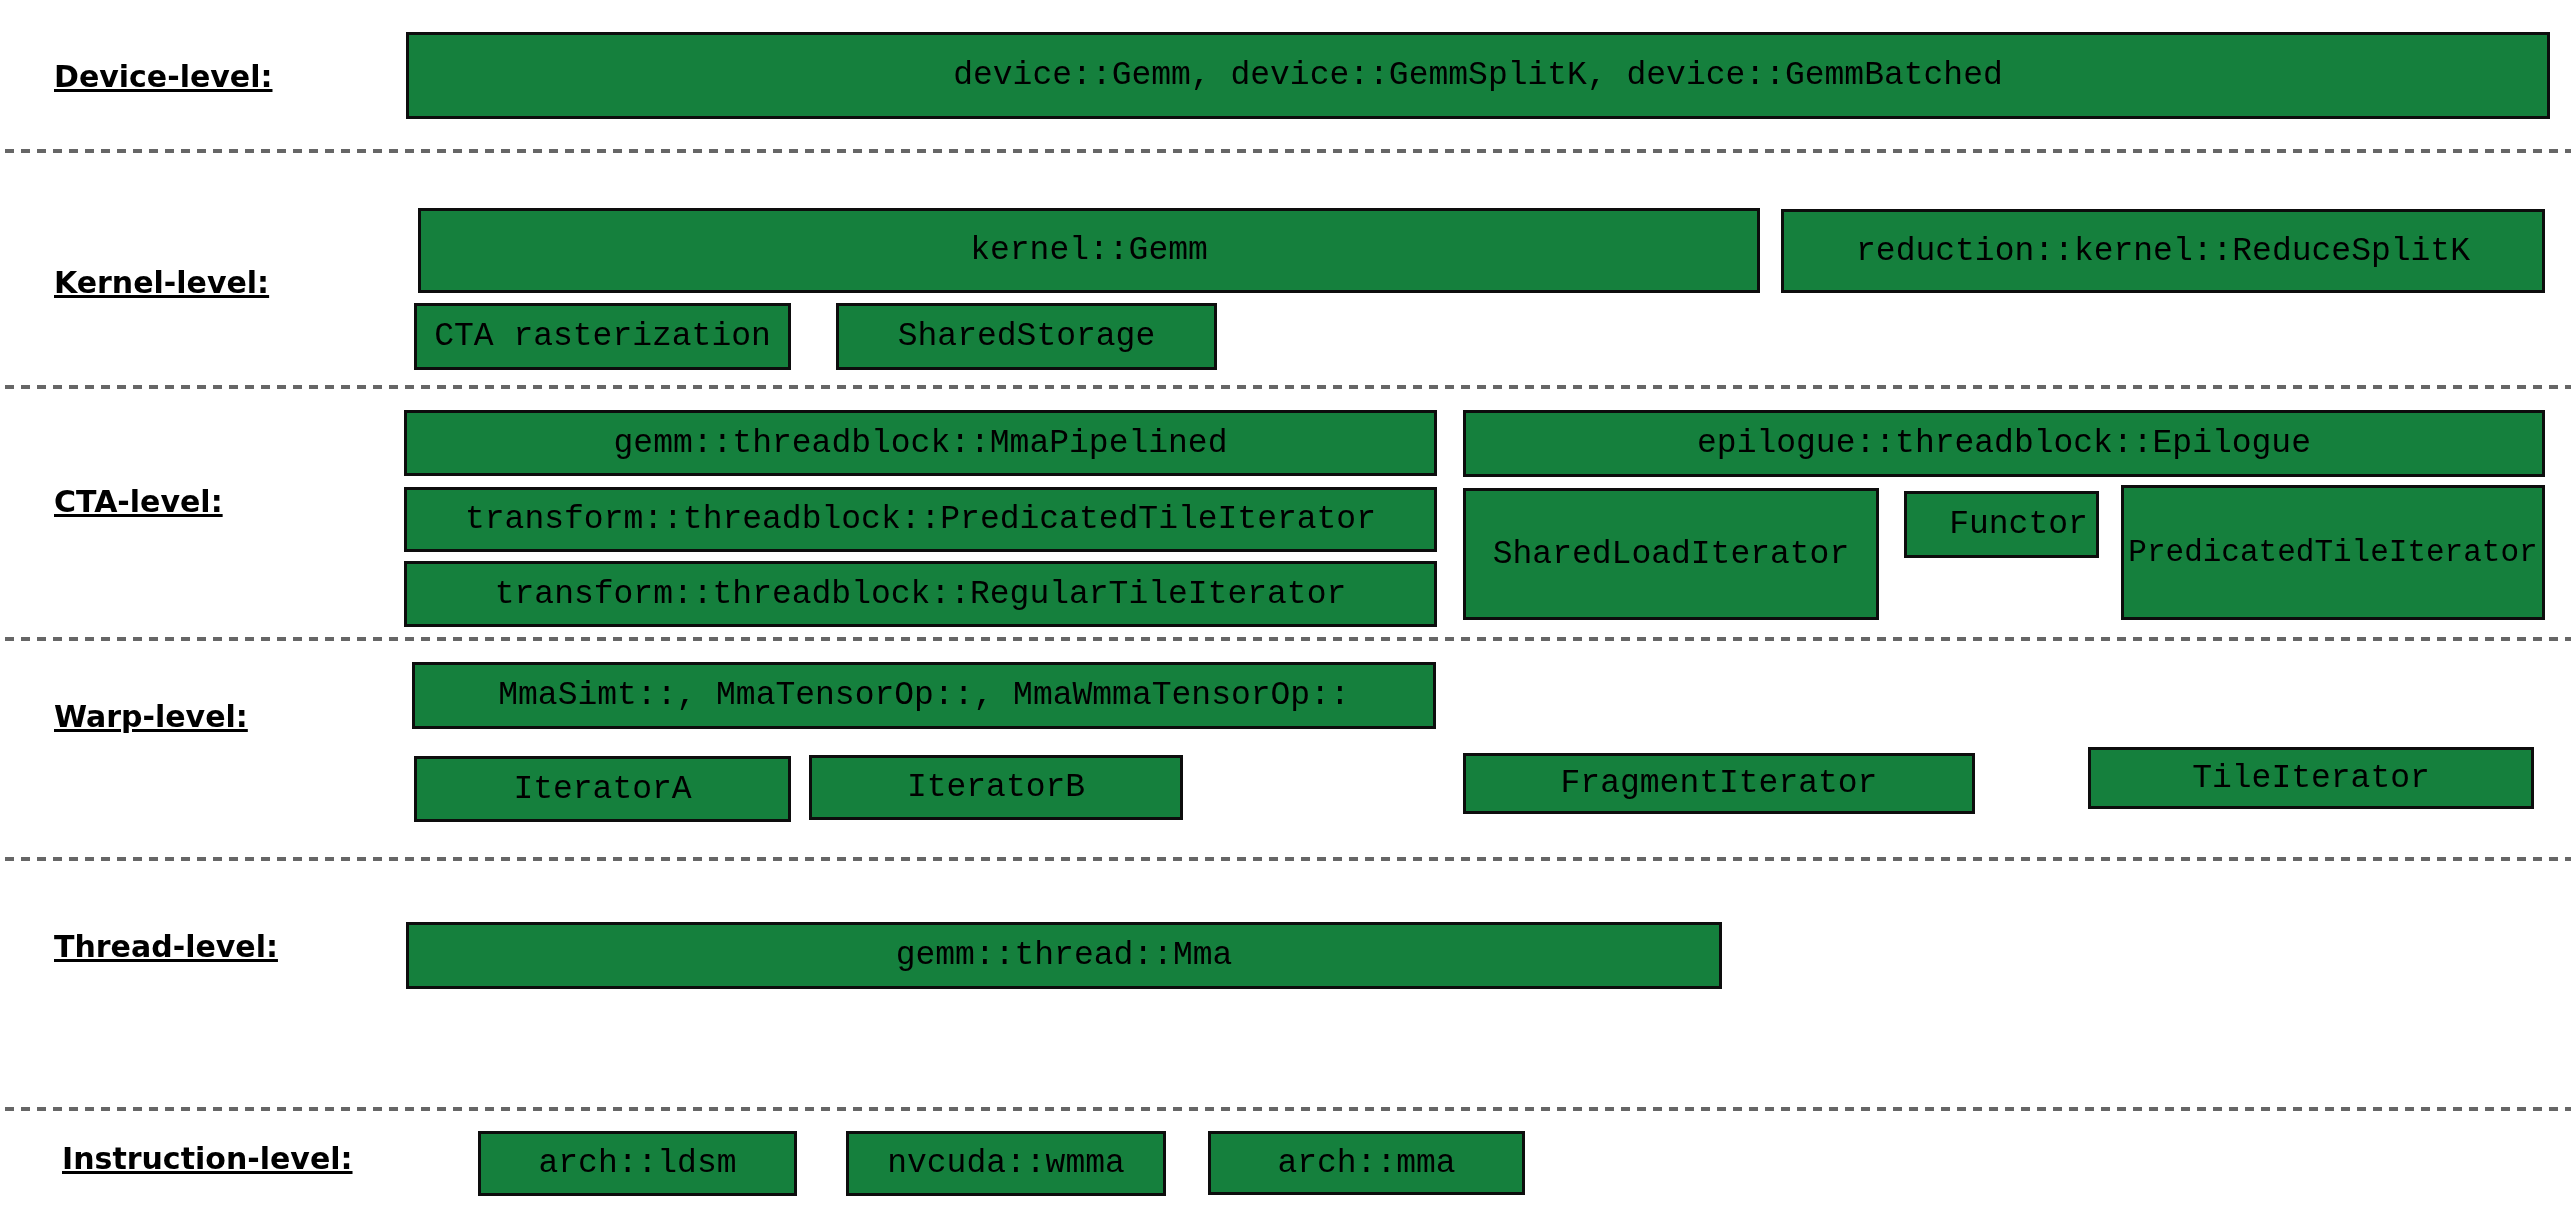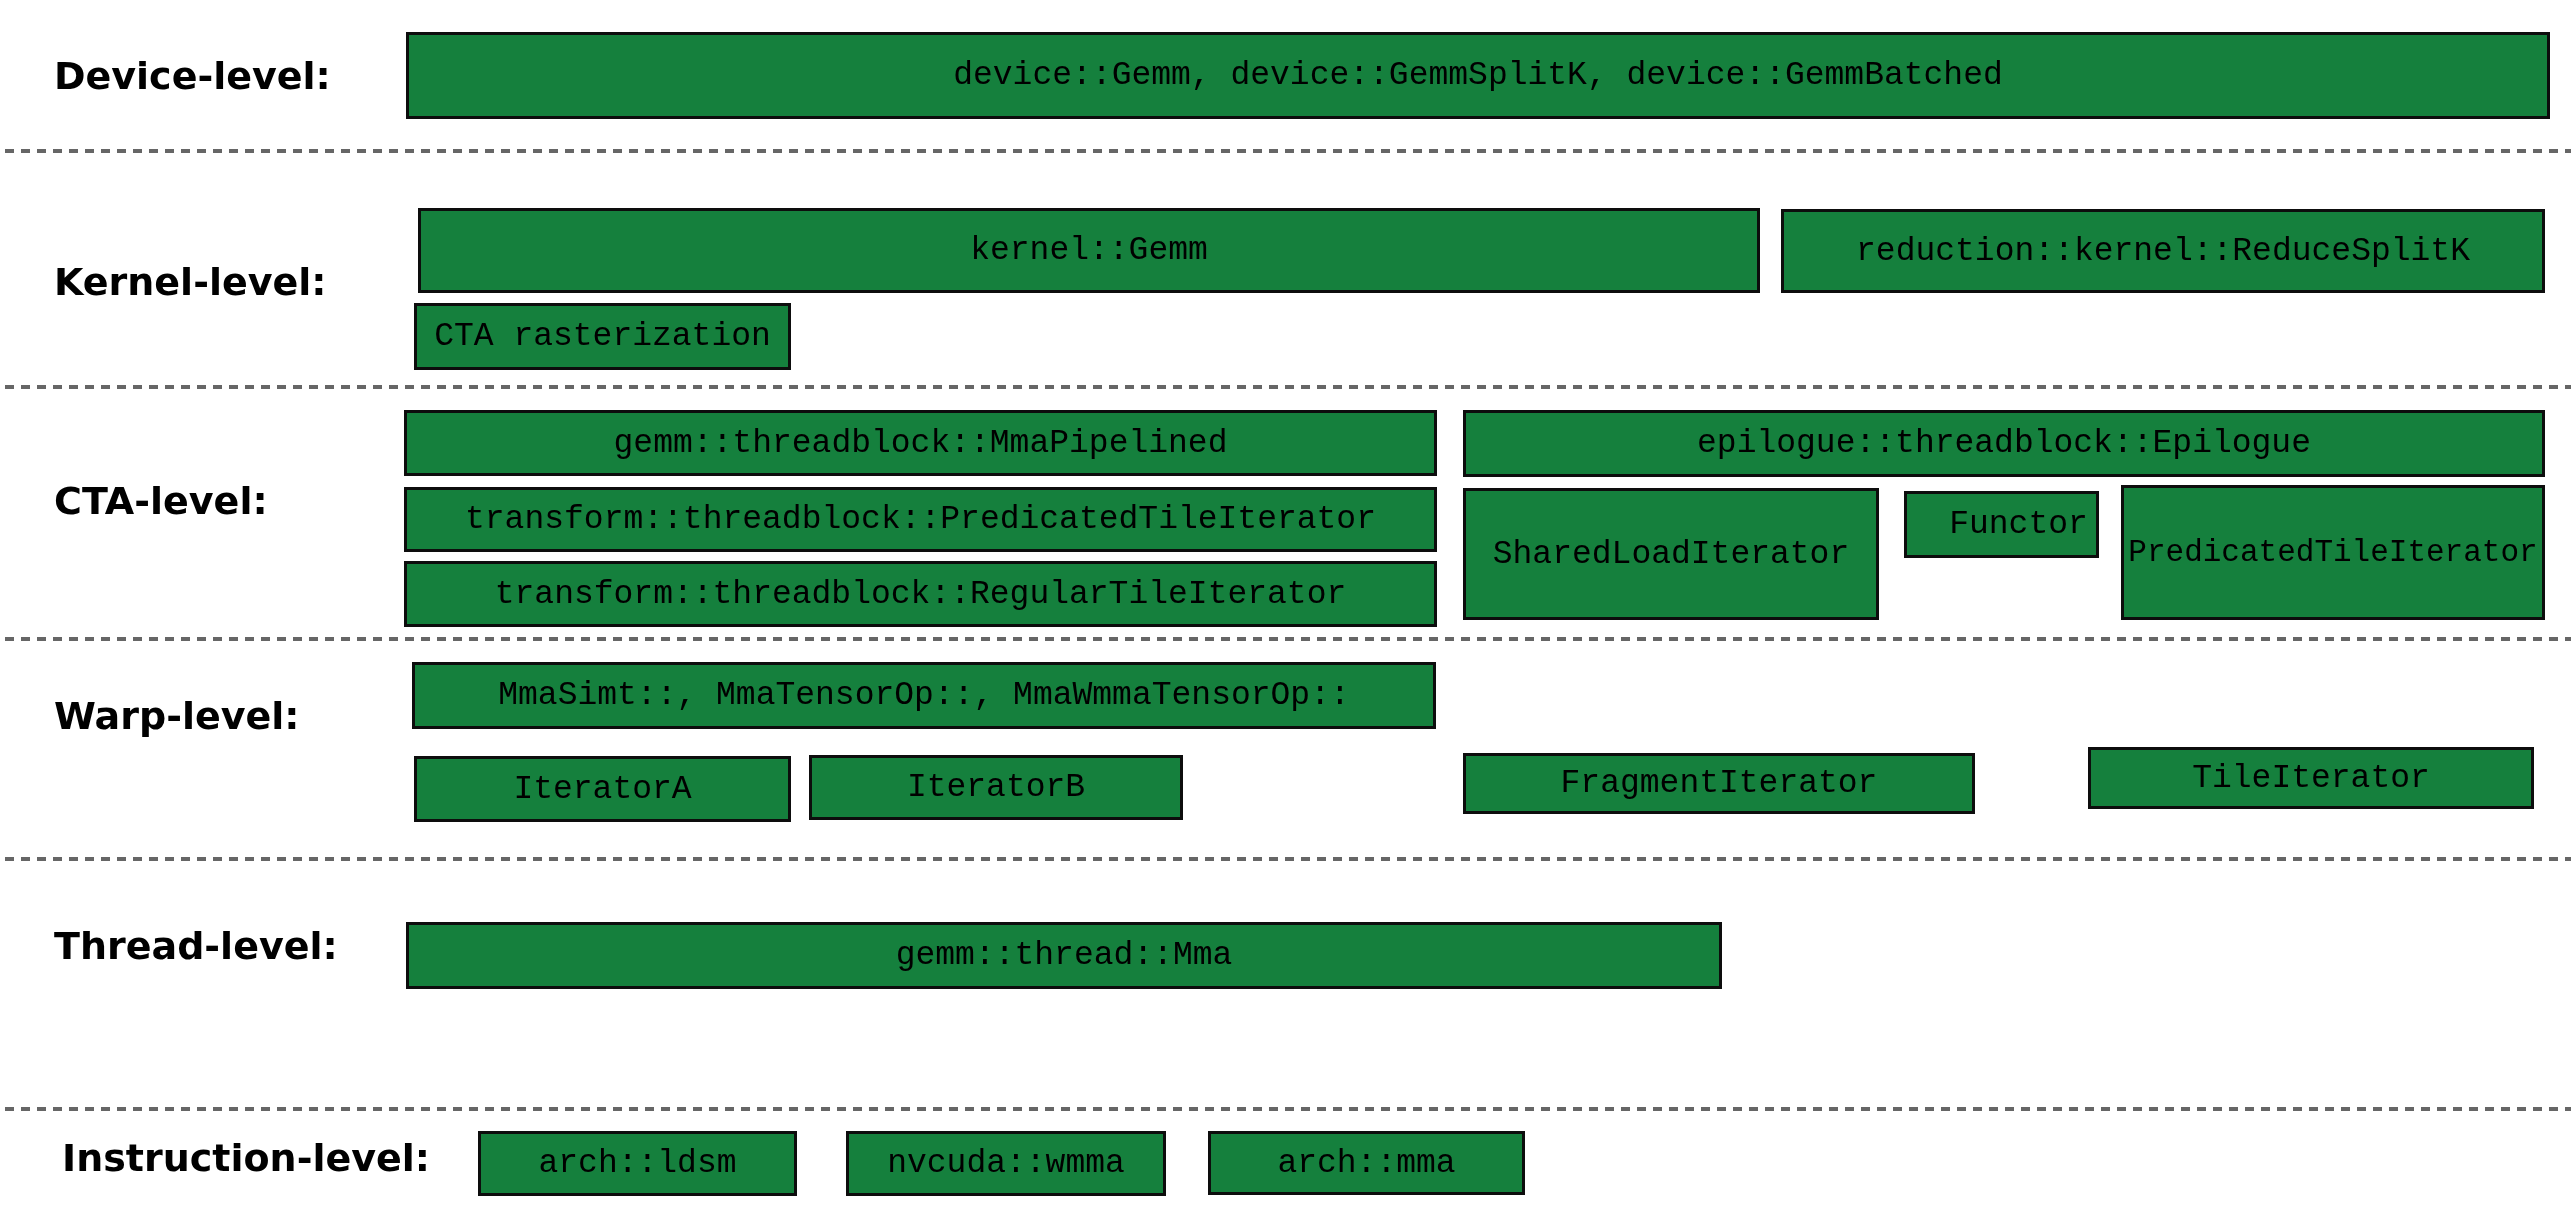--- a/index.html
+++ b/index.html
@@ -12,23 +12,24 @@
     font-family: "DejaVu Sans Mono", monospace;
   }
   .lbl {
     position: absolute;
     left: 54px;
     height: 58px;
     display: flex;
     align-items: center;
     font-family: "DejaVu Sans", sans-serif;
     font-weight: bold;
-    font-size: 38px;
+    font-size: 30px;
     color: #000000;
     white-space: nowrap;
+    text-decoration: underline;
   }
   .lbl-device      { top: 47px; }
   .lbl-kernel      { top: 253px; }
   .lbl-cta         { top: 472px; }
   .lbl-warp        { top: 687px; }
   .lbl-thread      { top: 917px; }
   .lbl-instruction { top: 1129px; margin-left: 8px; }
 
   .sep {
     position: absolute;
@@ -96,20 +97,21 @@
   <div class="sep sep2"></div>
   <div class="sep sep3"></div>
   <div class="sep sep4"></div>
   <div class="sep sep5"></div>
 
   <div class="box b-device">device::Gemm, device::GemmSplitK, device::GemmBatched</div>
 
   <div class="box b-kernel-gemm">kernel::Gemm</div>
   <div class="box b-reduce">reduction::kernel::ReduceSplitK</div>
   <div class="box b-ctaraster">CTA rasterization</div>
+  <div class="box b-sharedstorage">SharedStorage</div>
 
   <div class="box b-mmapipelined">gemm::threadblock::MmaPipelined</div>
   <div class="box b-epithreadblock">epilogue::threadblock::Epilogue</div>
   <div class="box b-predtransform">transform::threadblock::PredicatedTileIterator</div>
   <div class="box b-regtransform">transform::threadblock::RegularTileIterator</div>
   <div class="box b-sharedload">SharedLoadIterator</div>
   <div class="box b-functor">Functor</div>
   <div class="box b-predepilogue">PredicatedTileIterator</div>
 
   <div class="box b-mmasimt">MmaSimt::, MmaTensorOp::, MmaWmmaTensorOp::</div>

